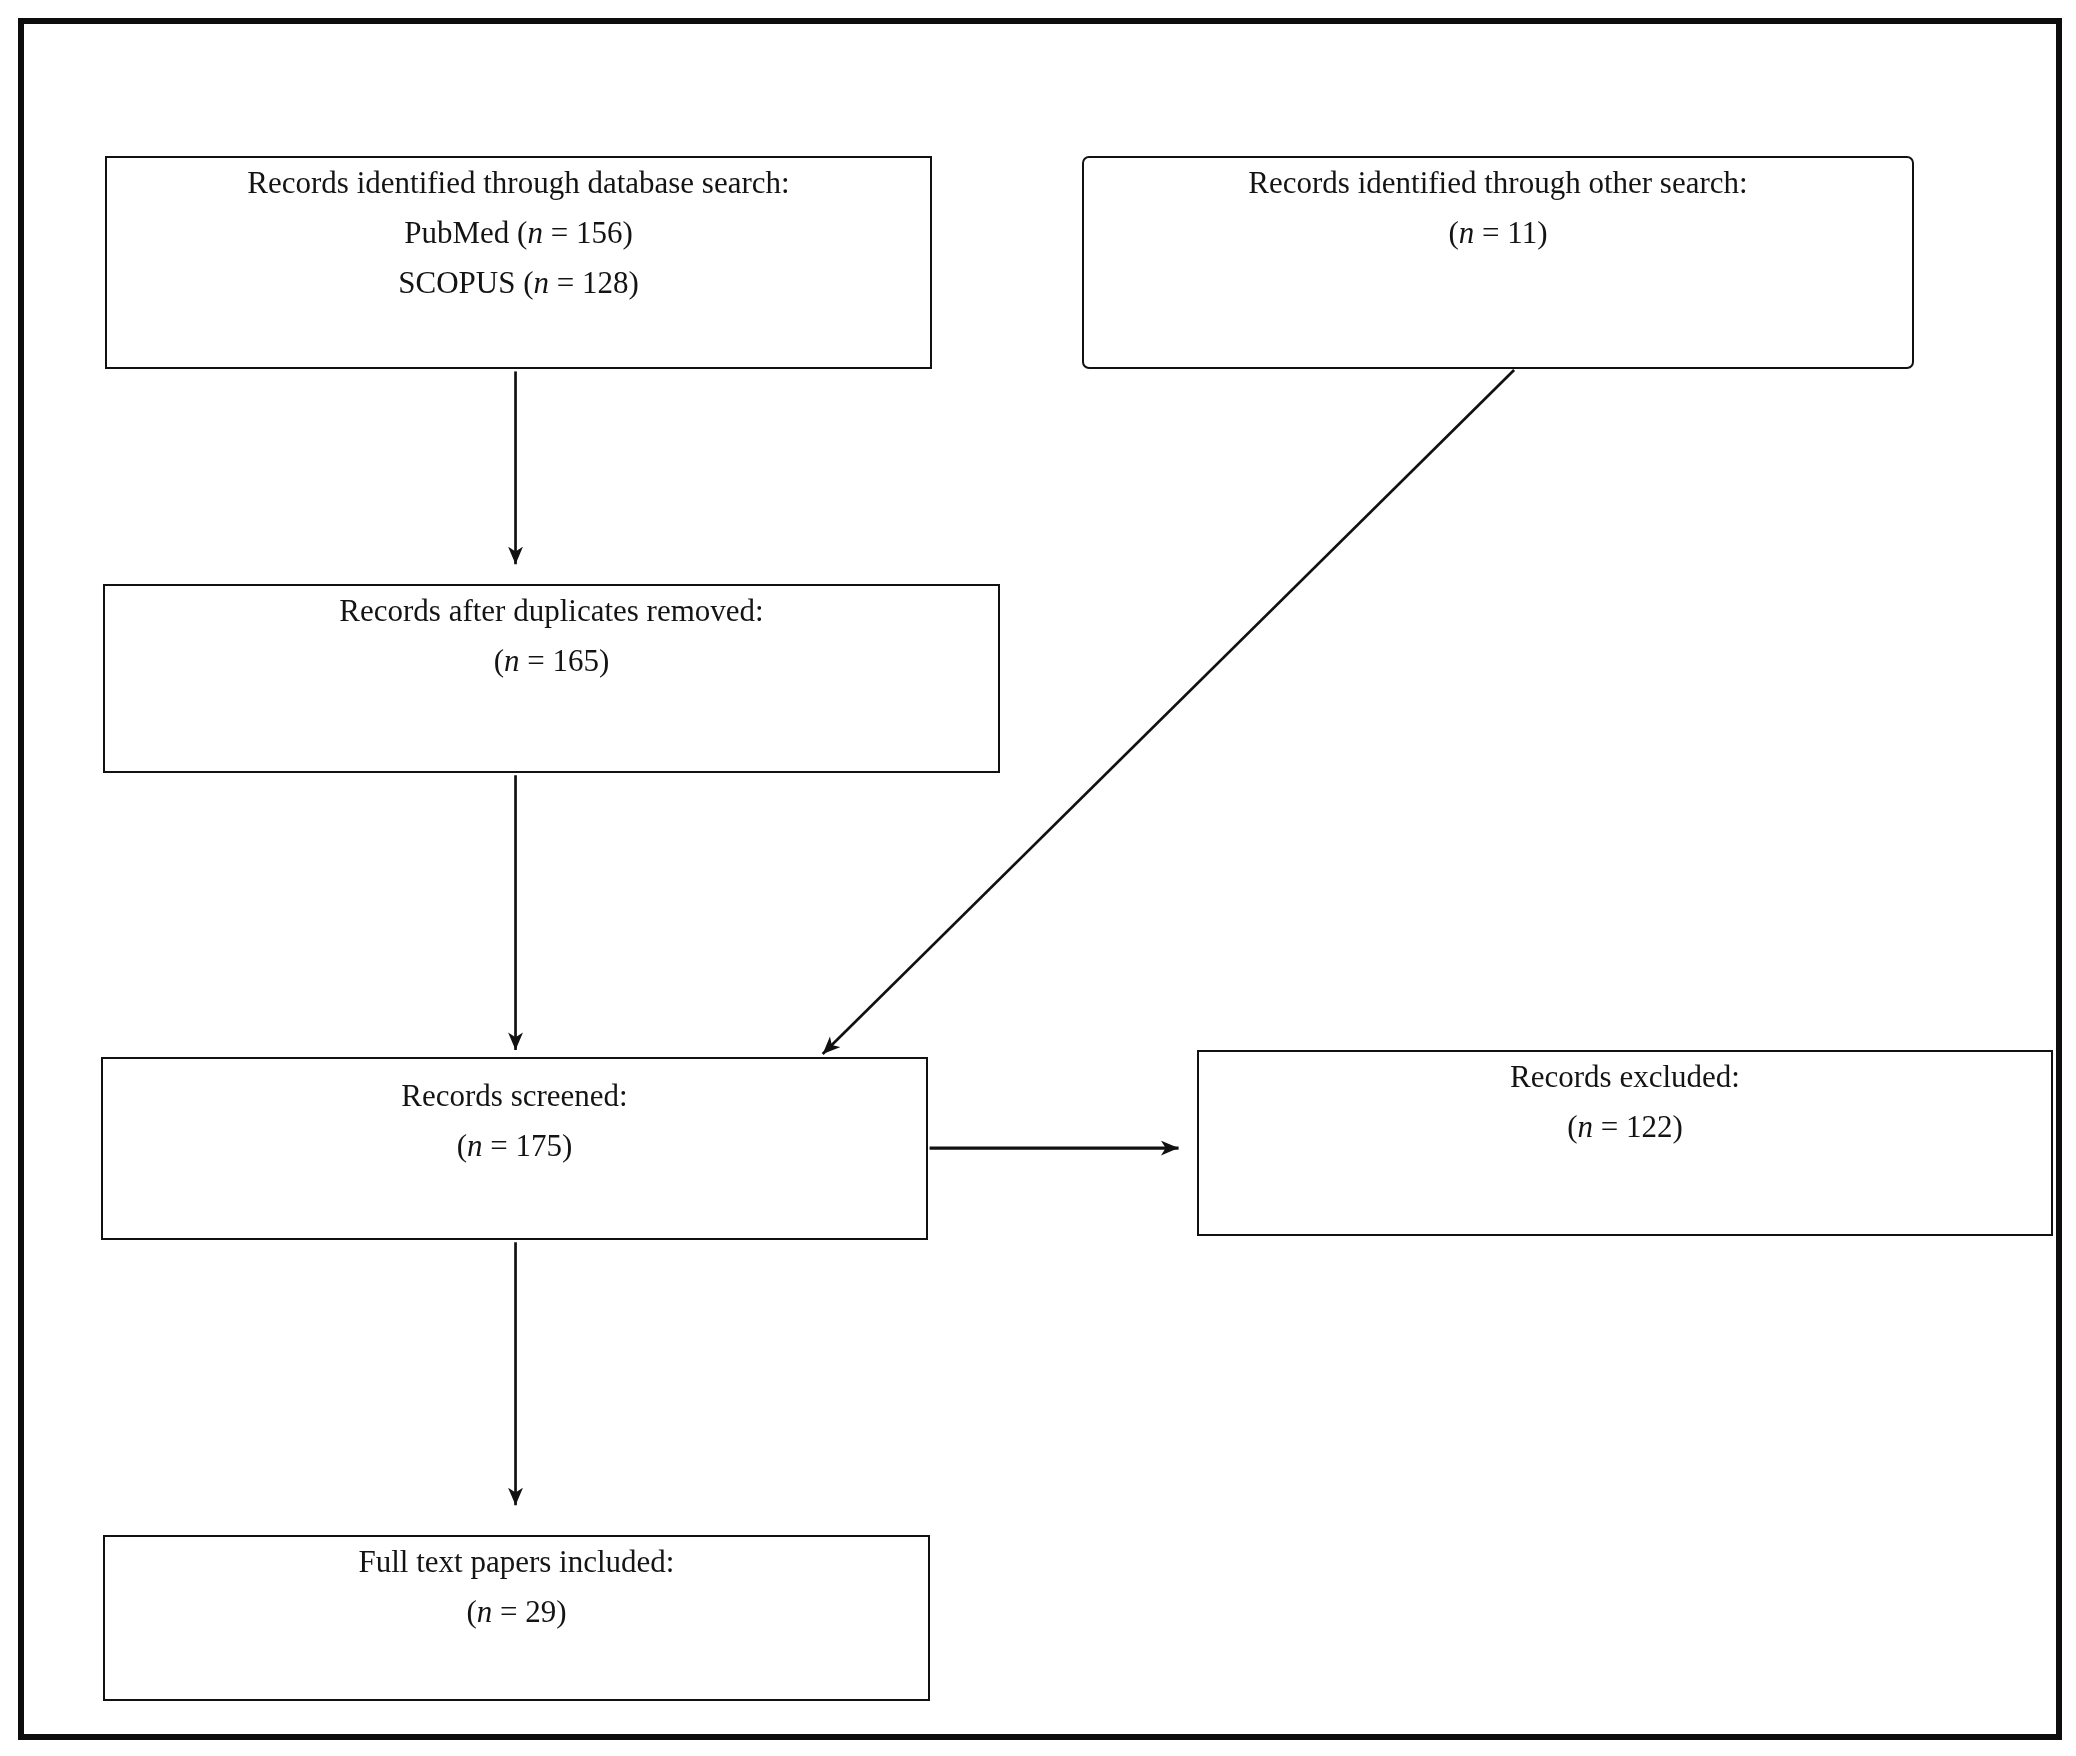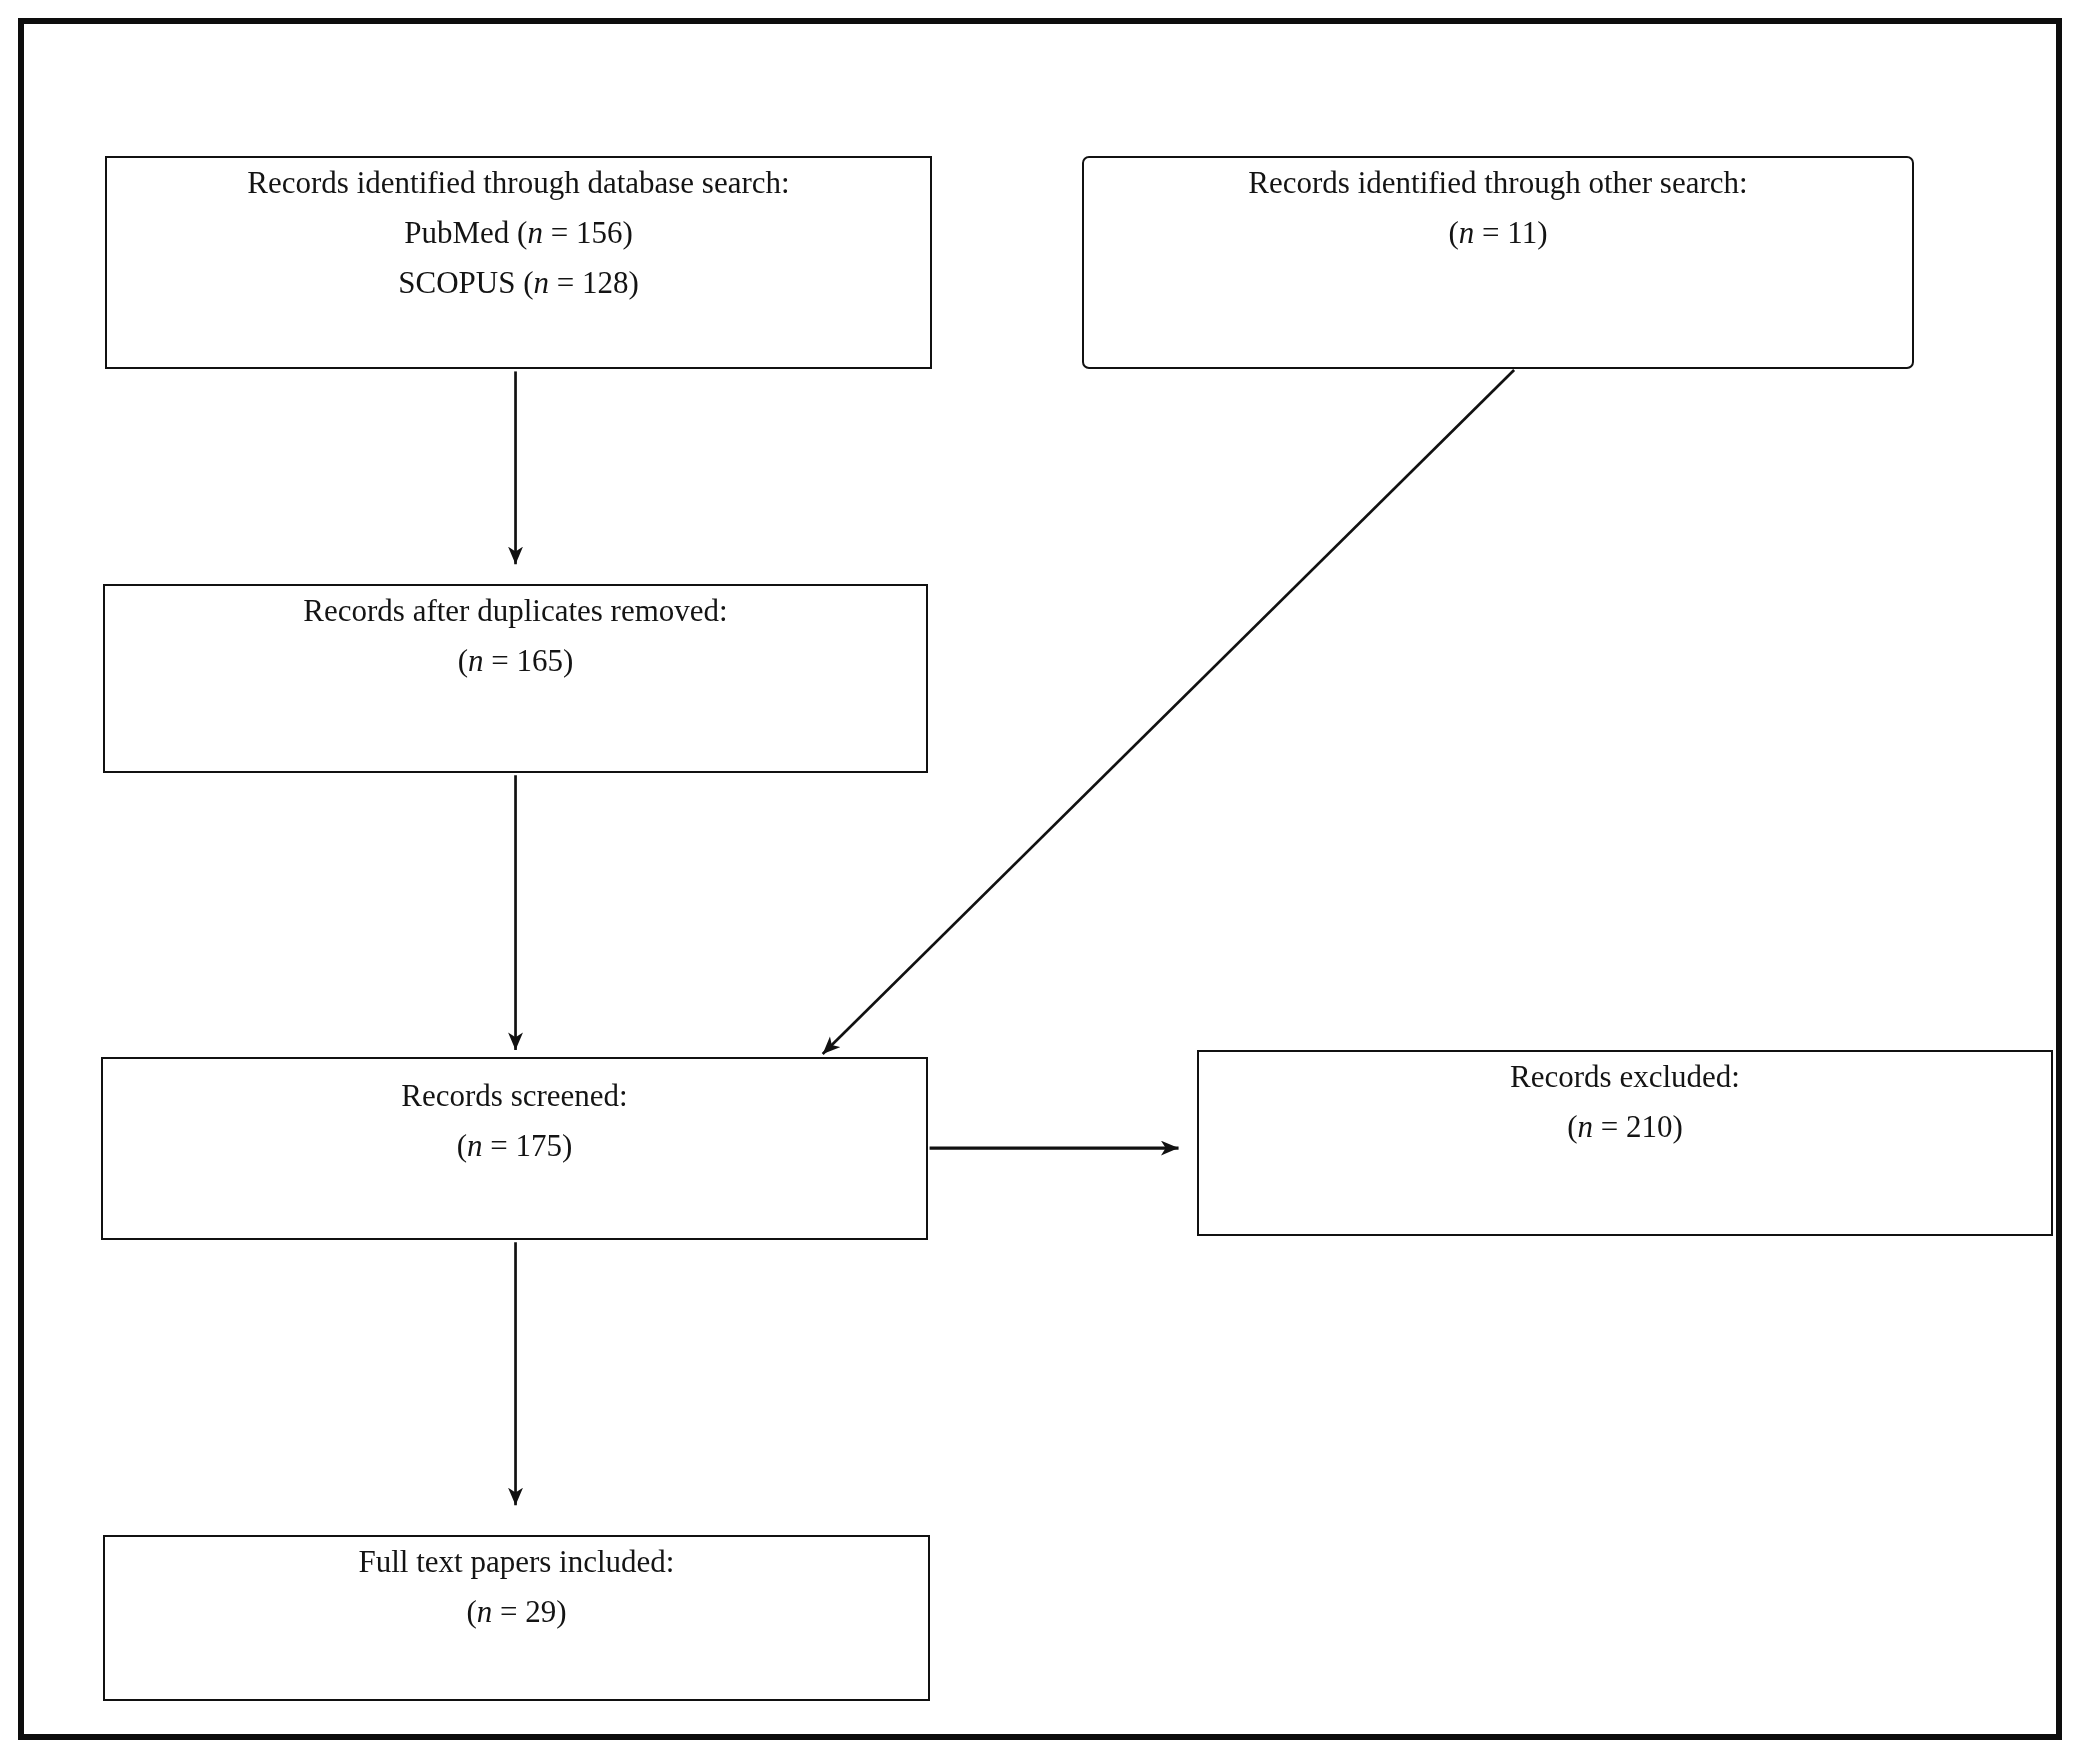--- a/index.html
+++ b/index.html
@@ -19,21 +19,21 @@
     position:absolute;
     border:2.7px solid #111111;
     box-sizing:border-box;
     background:#ffffff;
     text-align:center;
     font-size:31px;
     line-height:50px;
   }
   .box-db       {left:105px; top:156px;  width:827px; height:213px;}
   .box-other    {left:1082px;top:156px;  width:832px; height:213px;border-radius:7px;}
-  .box-dup      {left:103px; top:584px;  width:825px; height:189px;}
+  .box-dup      {left:103px; top:584px;  width:897px; height:189px;}
   .box-screen   {left:101px; top:1057px; width:827px; height:183px; padding-top:12px;}
   .box-excl     {left:1197px;top:1050px; width:856px; height:186px;}
   .box-incl     {left:103px; top:1535px; width:827px; height:166px;}
   .count-line i{font-style:italic;}
   svg.arrows{position:absolute;left:0;top:0;pointer-events:none;}
 </style>
 </head>
 <body>
 
 <div class="canvas">
@@ -69,21 +69,21 @@
     <div class="count-line"><span>(</span><i>n</i><span> = 165)</span></div>
   </div>
 
   <div class="box box-screen">
     <div>Records screened:</div>
     <div class="count-line"><span>(</span><i>n</i><span> = 175)</span></div>
   </div>
 
   <div class="box box-excl">
     <div>Records excluded:</div>
-    <div class="count-line"><span>(</span><i>n</i><span> = 210)</span></div>
+    <div class="count-line"><span>(</span><i>n</i><span> = 122)</span></div>
   </div>
 
   <div class="box box-incl">
     <div>Full text papers included:</div>
     <div class="count-line"><span>(</span><i>n</i><span> = 29)</span></div>
   </div>
 
 </div>
 
 

